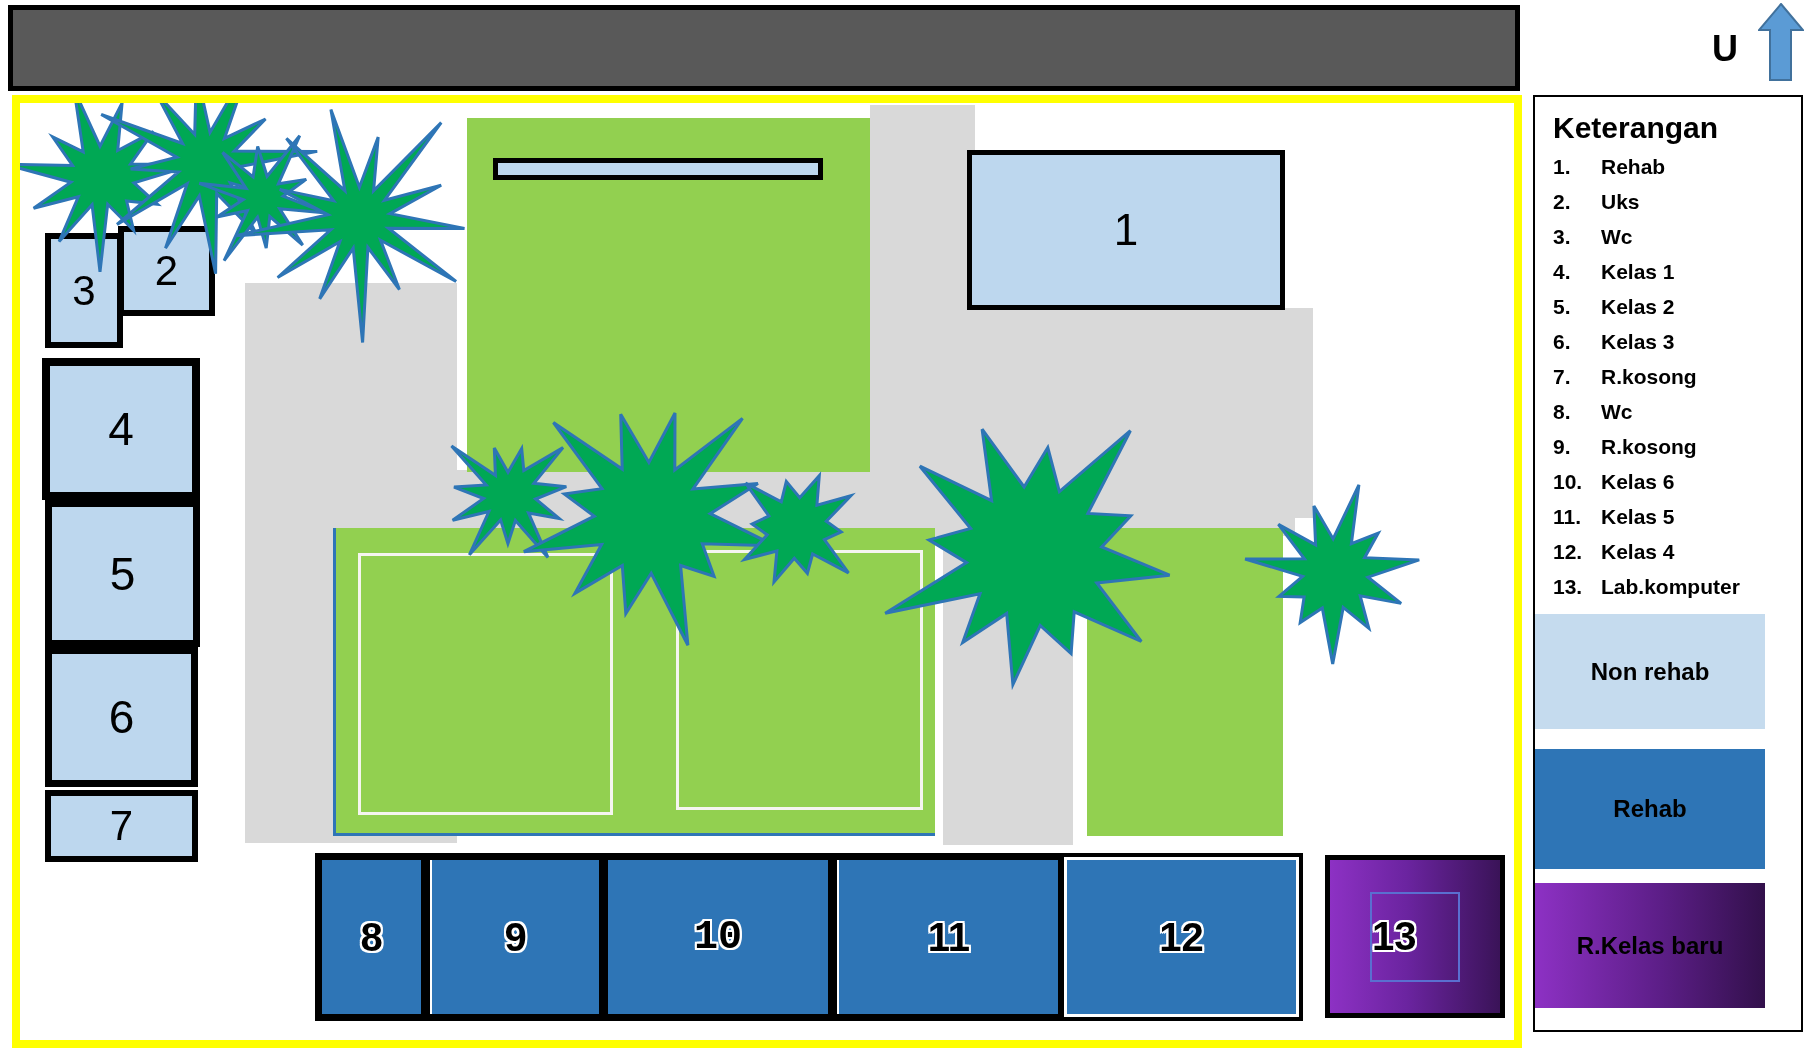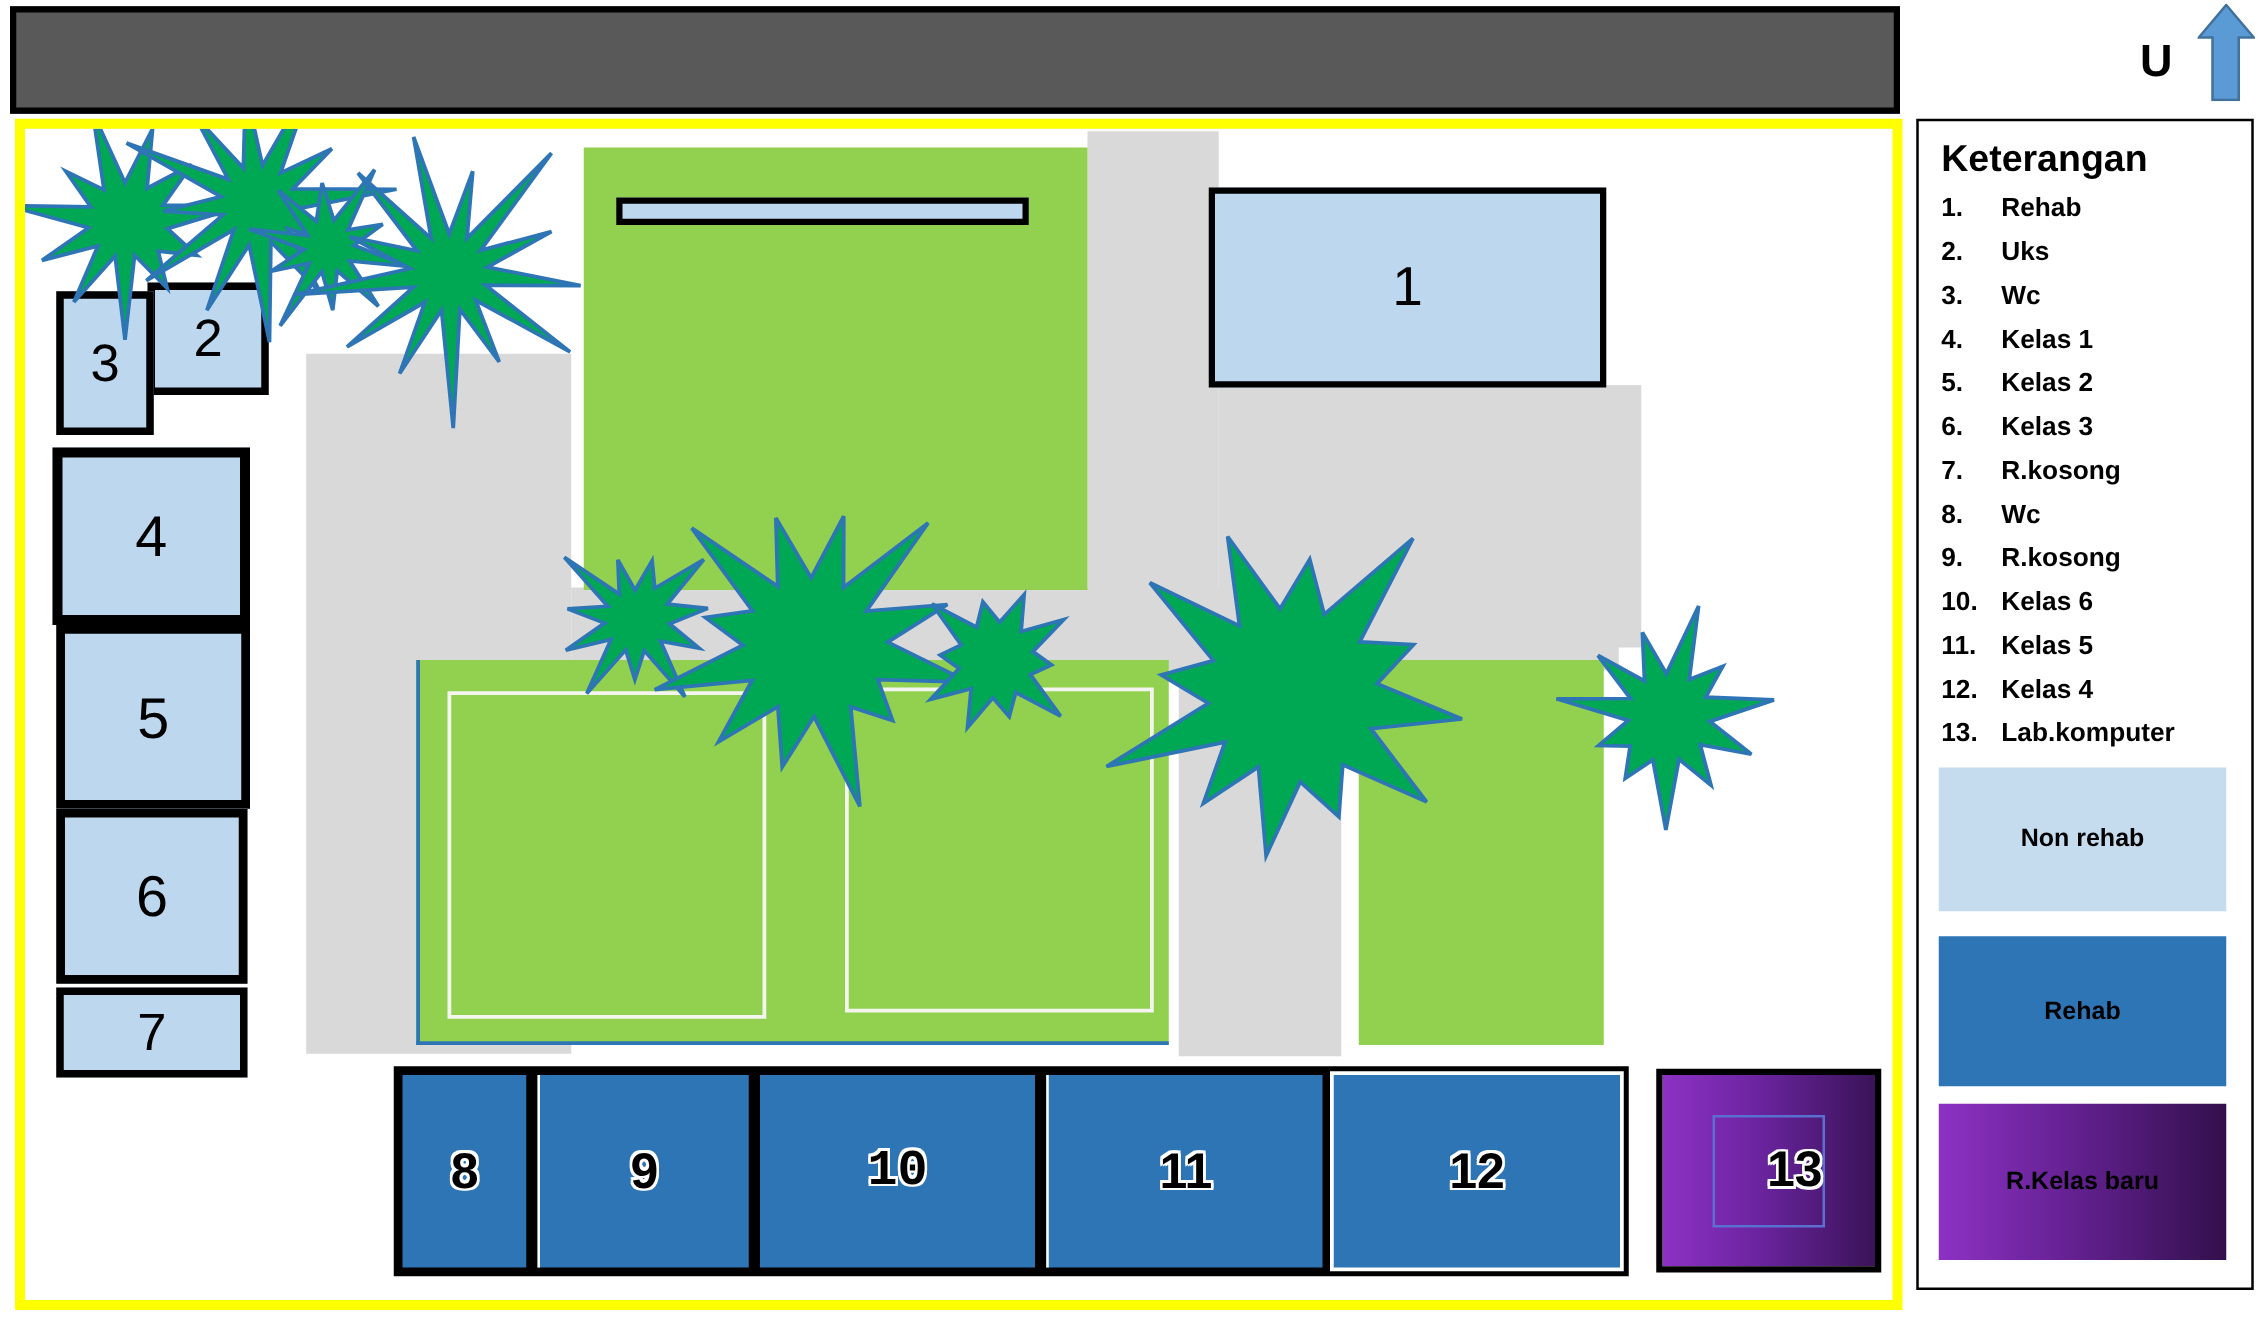--- a/index.html
+++ b/index.html
@@ -57,33 +57,33 @@
   .c12{width:230px;box-shadow:0 0 0 3px #fff;}
   .outline-num{font-size:40px;font-weight:bold;color:#000;
       text-shadow:-2px -2px 0 #fff,2px -2px 0 #fff,-2px 2px 0 #fff,2px 2px 0 #fff,
                   -2px 0 0 #fff,2px 0 0 #fff,0 -2px 0 #fff,0 2px 0 #fff;}
 
   
   .b13{left:1305px;top:752px;width:180px;height:163px;border:5px solid #000;
        background:linear-gradient(90deg,#8d31c4 0%,#6b24a0 45%,#3a1358 100%);
        display:flex;align-items:center;justify-content:center;}
   .b13-inner{width:86px;height:86px;border:2px solid #5a6fd0;display:flex;
-       align-items:center;justify-content:flex-end;}
+       align-items:center;justify-content:flex-start;}
 
   
   .trees{left:0;top:0;width:1494px;height:937px;pointer-events:none;}
   .trees polygon{fill:#00a854;stroke:#2e75b6;stroke-width:3;}
 
   
   .legend{left:1533px;top:95px;width:270px;height:937px;background:#fff;border:2px solid #000;}
   .lg-title{margin:14px 0 4px 18px;font-size:30px;font-weight:bold;}
   .lg-row{display:flex;margin-left:18px;font-size:21px;font-weight:bold;line-height:35px;}
   .lg-num{width:48px;}
-  .swatch{margin:0 16px;width:230px;display:flex;align-items:center;justify-content:center;
-          font-size:20px;font-weight:bold;}
+  .swatch{margin:0 0;width:230px;display:flex;align-items:center;justify-content:center;
+          font-size:24px;font-weight:bold;}
   .sw1{margin-top:10px;height:115px;background:#c5dbee;}
   .sw2{margin-top:20px;height:120px;background:#2e75b6;}
   .sw3{margin-top:14px;height:125px;background:linear-gradient(90deg,#8d31c4 0%,#5c1e87 55%,#32104b 100%);}
 </style>
 </head>
 <body>
 
 <div class="stage">
 
   <div class="abs road"></div>

